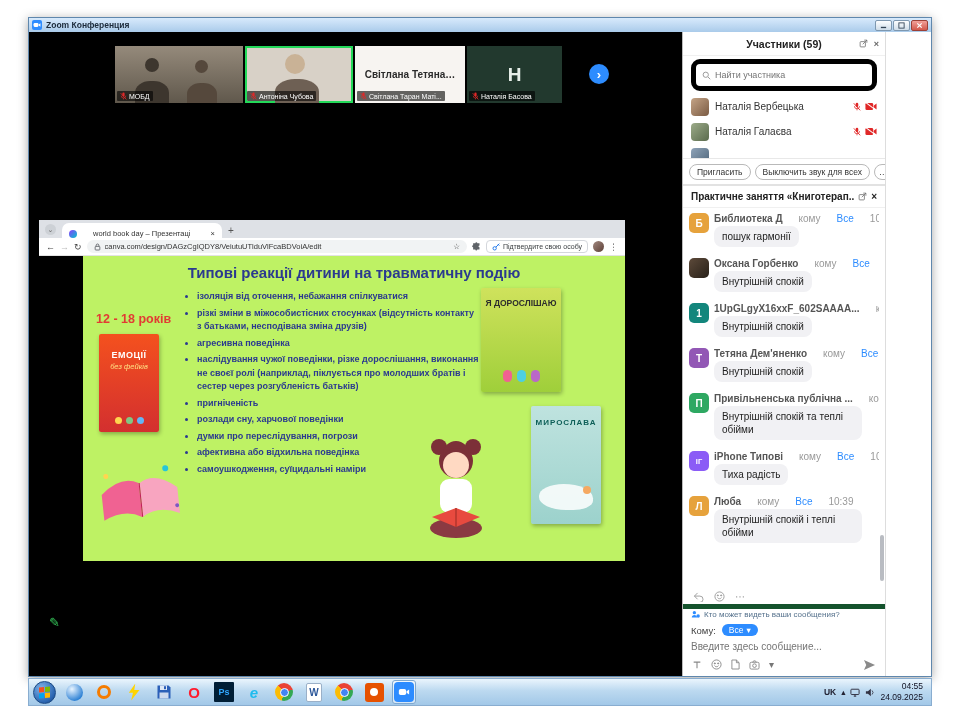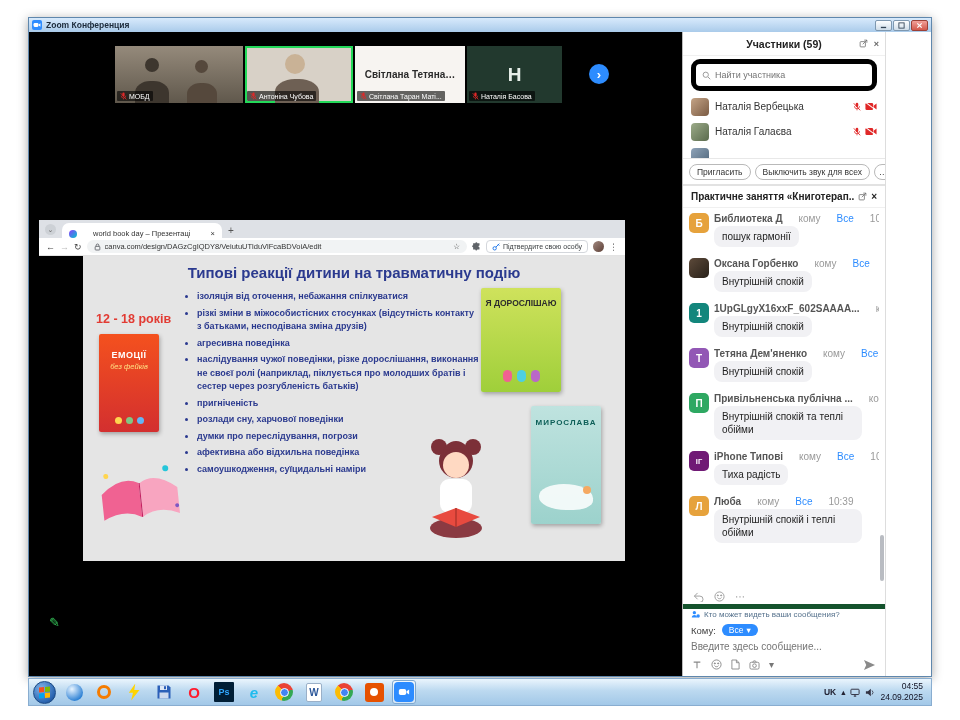--- a/index.html
+++ b/index.html
@@ -44,21 +44,21 @@
 .urlrow{height:18px;background:#fff;display:flex;align-items:center;gap:5px;padding:0 7px;border-bottom:1px solid #e3e3e3;font-size:9px;color:#555}
 .nav{font-size:9px;color:#444}
 .nav.dis{color:#bbb}
 .urlpill{flex:1;height:13px;background:#f1f3f4;border-radius:7px;display:flex;align-items:center;gap:4px;padding:0 7px;font-size:7.5px;color:#333;min-width:0}
 .urlpill .url{flex:1;white-space:nowrap;overflow:hidden}
 .chip{display:flex;align-items:center;gap:3px;border:1px solid #d4d7dc;border-radius:4px;height:13px;padding:0 5px;font-size:7px;color:#3c4043;white-space:nowrap;background:#fff}
 .bavatar{width:11px;height:11px;border-radius:50%;background:linear-gradient(135deg,#a1887f,#5d4037);flex:none}
 .bcontent{position:relative;height:305px;background:#000;overflow:hidden}
 
 
-.slide{position:absolute;right:0;top:0;width:542px;height:331px;background:#e5e5e5}
+.slide{position:absolute;right:0;top:0;width:542px;height:331px;background:#bef264}
 .stitle{position:absolute;top:8px;left:0;right:0;text-align:center;color:#2b3a8f;font-weight:bold;font-size:15px}
 .sage{position:absolute;left:13px;top:56px;color:#e23b33;font-weight:bold;font-size:12.5px}
 .sbullets{position:absolute;left:104px;top:34px;width:292px;color:#2b3a8f;font-weight:bold;font-size:9px;line-height:1.5;list-style:disc}
 .sbullets li{margin-bottom:3px;margin-left:10px}
 .book{position:absolute;border-radius:2px;box-shadow:1px 2px 4px rgba(0,0,0,.3);overflow:hidden;text-align:center}
 .bk-red{left:16px;top:78px;width:60px;height:98px;background:linear-gradient(#f4511e,#d32f2f);color:#fff;padding-top:16px}
 .bk-red .t1{font-size:9px;font-weight:bold;letter-spacing:.5px}
 .bk-red .t2{font-size:7.5px;font-style:italic;color:#ffe082;margin-top:2px}
 .bk-red .dots{position:absolute;bottom:8px;left:0;right:0;display:flex;justify-content:center;gap:4px}
 .bk-red .dots i{width:7px;height:7px;border-radius:50%;display:block}
@@ -92,21 +92,21 @@
 
 
 .chat{flex:1;display:flex;flex-direction:column;border-top:2px solid #e2e2e2;min-height:0}
 .chead{height:22px;display:flex;align-items:center;gap:4px;padding:0 8px;font-weight:bold;font-size:10px;color:#222;border-bottom:1px solid #f0f0f0;flex:none}
 .chead .ct{flex:1;white-space:nowrap;overflow:hidden}
 .cmsgs{flex:1;padding:5px 6px 0;overflow:hidden;position:relative;min-height:0}
 .msg{display:flex;gap:5px;margin-bottom:11px}
 .mav{width:20px;height:20px;border-radius:5px;color:#fff;display:flex;align-items:center;justify-content:center;font-size:10px;font-weight:bold;flex:none}
 .mav.small{font-size:7.5px}
 .c-or{background:#e6a23c}.c-ph{background:linear-gradient(135deg,#5d4a3a,#272018)}.c-tl{background:#13867c}
-.c-pu{background:#9257b5}.c-gr{background:#2ea862}.c-nv{background:#701a75}
+.c-pu{background:#9257b5}.c-gr{background:#2ea862}.c-nv{background:#8b5cf6}
 .mbody{min-width:0}
 .mmeta{font-size:10px;color:#999;white-space:nowrap;overflow:hidden;display:flex;gap:16px}
 .mauthor{color:#555;font-weight:bold}
 .mall{color:#2d8cff}
 .bubble{display:inline-block;background:#f1f1f4;border-radius:8px;padding:4px 8px;font-size:10px;color:#222;margin-top:2px;max-width:148px;line-height:1.3}
 .cthumb{position:absolute;right:1px;bottom:8px;width:4px;height:46px;background:#b9bcc2;border-radius:2px}
 .reacts{height:15px;display:flex;align-items:center;gap:10px;padding:0 10px;color:#999;flex:none;font-size:10px}
 .privacy{height:16px;display:flex;align-items:center;gap:4px;padding:0 8px;font-size:8px;color:#55718c;border-top:5px solid #14532d;flex:none}
 .torow{height:20px;display:flex;align-items:center;gap:6px;padding:0 8px;font-size:9.5px;color:#444;flex:none}
 .allpill{background:#2d8cff;color:#fff;border-radius:9px;padding:1px 7px;font-size:8.5px;display:flex;align-items:center;gap:3px}

